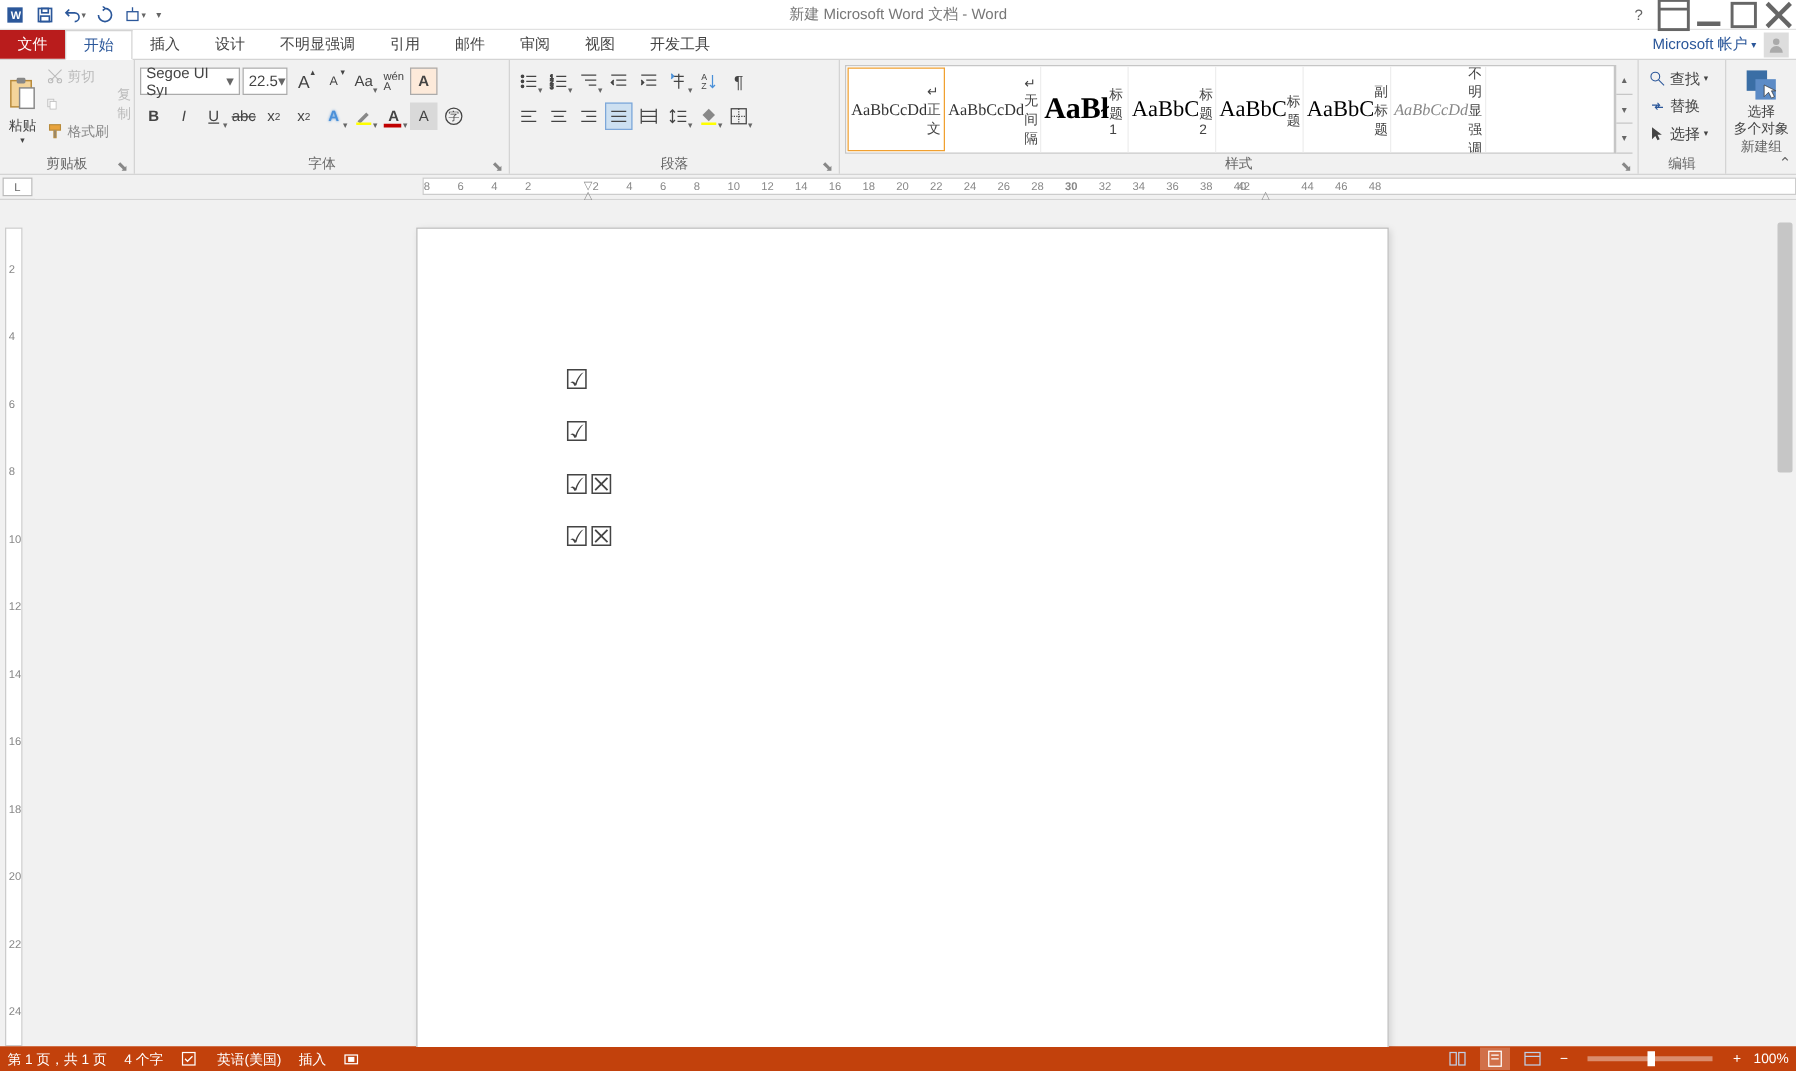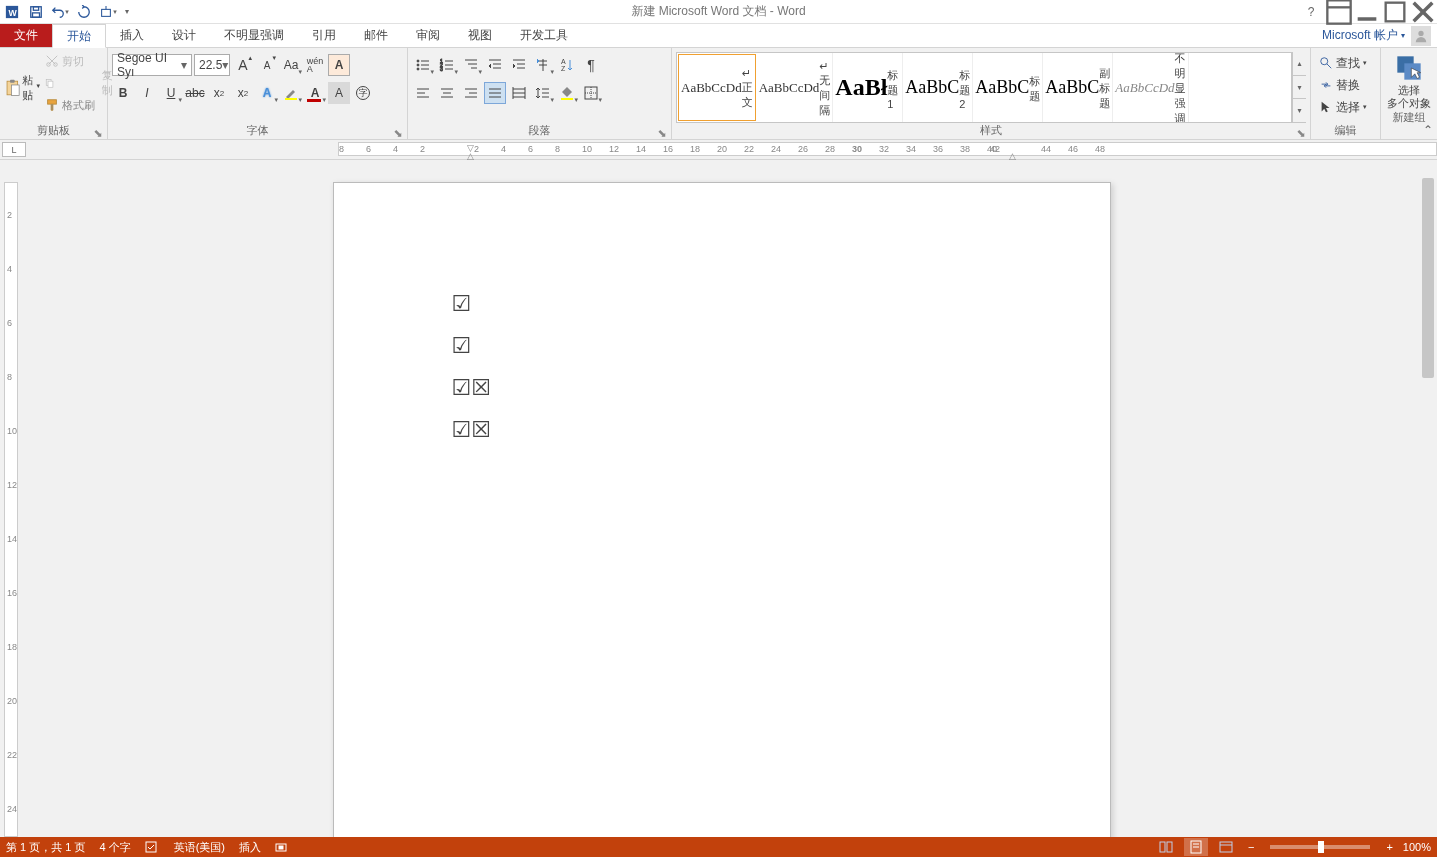--- a/index.html
+++ b/index.html
@@ -24,21 +24,21 @@
 .avatar svg { width:14px; height:14px; fill:#aaa; }
 
 
 .ribbon { height: 92px; background: #f1f1f1; display: flex; border-bottom: 1px solid #d4d4d4; position: relative; }
 .group { display: flex; flex-direction: column; border-right: 1px solid #d4d4d4; padding: 2px 4px 0 4px; }
 .group-body { flex: 1; display: flex; align-items: flex-start; }
 .group-label { height: 16px; font-size: 11px; color: #666; text-align: center; position: relative; }
 .dlg-launcher { position: absolute; right: 0; bottom: 2px; width: 10px; height: 10px; color: #888; cursor: pointer; }
 
 
-.paste-big { width: 36px; display: flex; flex-direction: row; align-items: center; justify-content: center; height: 72px; cursor: pointer; }
+.paste-big { width: 36px; display: flex; flex-direction: column; align-items: center; justify-content: center; height: 72px; cursor: pointer; }
 .paste-big .icn { width: 28px; height: 28px; margin-top: 4px; }
 .paste-big .lbl { font-size: 11px; margin-top: 4px; }
 .clip-side { display: flex; flex-direction: column; margin-left: 2px; }
 .clip-side .row { display: flex; align-items: center; height: 22px; font-size: 11px; color: #888; cursor: pointer; padding: 0 3px; }
 .clip-side .row svg { width: 14px; height: 14px; margin-right: 3px; }
 
 
 .font-body { display: flex; flex-direction: column; gap: 6px; padding-top: 4px; }
 .font-row { display: flex; align-items: center; gap: 2px; }
 .combo { height: 22px; border: 1px solid #ababab; background: #fff; display: flex; align-items: center; padding: 0 4px; font-size: 12px; position: relative; }

